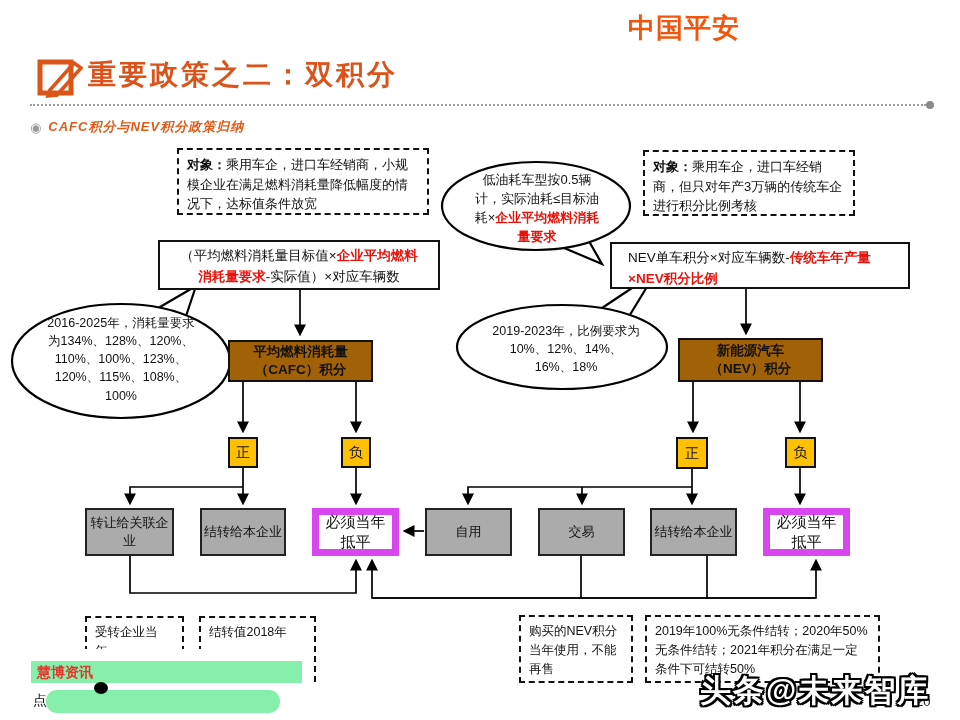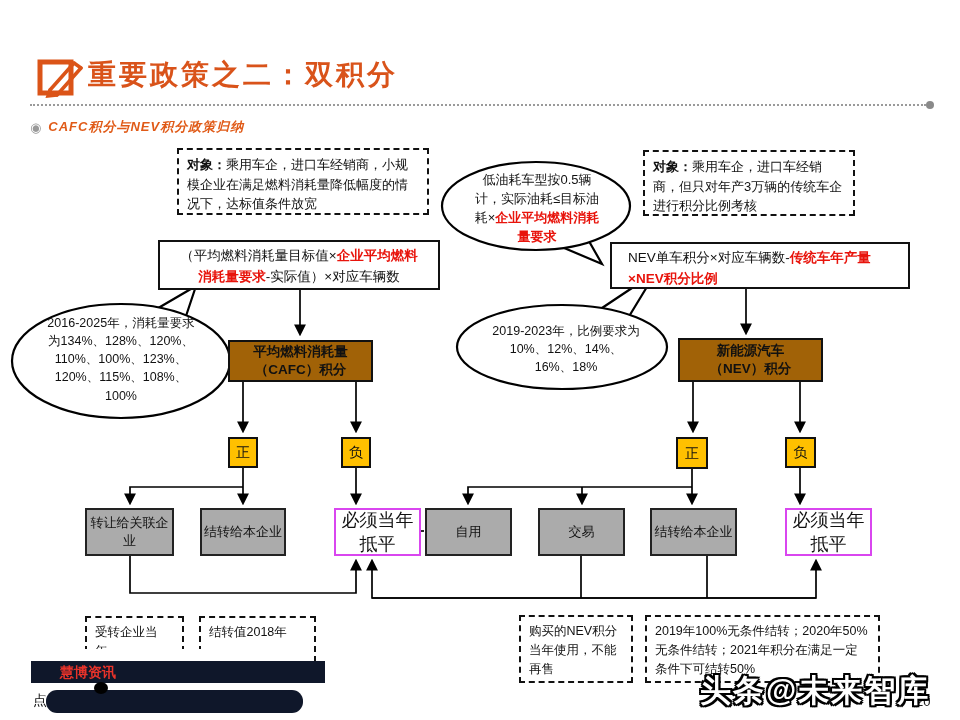--- a/index.html
+++ b/index.html
@@ -7,37 +7,37 @@
   .abs{position:absolute;}
   .box{position:absolute;box-sizing:border-box;display:flex;align-items:center;justify-content:center;
     text-align:center;line-height:1.35;}
   .dashedbox{position:absolute;box-sizing:border-box;border:2px dashed #111;background:#fff;
     text-align:left;padding:5px 8px;line-height:1.5;}
   .formula{position:absolute;box-sizing:border-box;border:2px solid #111;background:#fff;
     padding:4px 16px;line-height:1.55;}
   .orangebox{background:#a16207;border:2px solid #111;font-weight:bold;font-size:13.5px;flex-direction:column;}
   .yellowbox{background:#FFC000;border:2px solid #111;font-size:14px;}
   .graybox{background:#ABABAB;border:2px solid #222;font-size:13px;}
-  .whitebox{background:#fff;border:2px solid #d946ef;font-size:18px;margin-left:22px;}
+  .whitebox{background:#fff;border:7px solid #d946ef;font-size:15px;}
   .red{color:#E8140C;font-weight:bold;}
   .bubbletext{position:absolute;text-align:center;line-height:1.45;}
   .title{position:absolute;left:88px;top:56px;font-size:28px;font-weight:bold;color:#D9531A;letter-spacing:3px;}
   .logo-row{display:flex;align-items:baseline;}
   .logo-cn{font-size:27px;font-weight:bold;color:#F0560E;letter-spacing:1px;}
   .logo-en{font-size:27px;font-weight:bold;color:#F0560E;letter-spacing:2px;margin-left:14px;}
   .a-green{position:relative;display:inline-block;}
   .a-green::after{content:"";position:absolute;left:50%;transform:translateX(-50%);bottom:3px;
     border-left:5px solid transparent;border-right:5px solid transparent;border-bottom:9px solid #00925B;}
   .tagline{font-size:12px;color:#F0560E;letter-spacing:4px;margin:2px 0 0 42px;font-weight:bold;}
   .dotted-rule{position:absolute;left:30px;top:104px;width:896px;border-top:2px dotted #9a9a9a;}
   .rule-dot{position:absolute;left:926px;top:101px;width:8px;height:8px;border-radius:50%;background:#8a8a8a;}
   .section-row{position:absolute;left:30px;top:118px;display:flex;align-items:center;}
   .section-bullet{color:#999;font-size:13px;margin-right:7px;}
   .section-label{font-size:13px;font-weight:bold;color:#E05A17;letter-spacing:1px;font-style:italic;}
-  .blackbar{position:absolute;background:#0f172a;padding-left:23px;}
+  .blackbar{position:absolute;background:#86efac;}
   .watermark{position:absolute;left:700px;top:670px;font-size:31px;font-weight:bold;letter-spacing:2px;
     color:#fff;z-index:9;
     text-shadow:-2px -2px 0 #000,2px -2px 0 #000,-2px 2px 0 #000,2px 2px 0 #000,0 2px 0 #000,0 -2px 0 #000,2px 0 0 #000,-2px 0 0 #000;}
   .pagenum{position:absolute;left:916px;top:694px;font-size:13px;color:#222;}
 </style>
 </head>
 <body>
 
 <div class="abs" style="left:36px;top:50px;width:52px;height:50px;">
   <svg width="52" height="50" viewBox="0 0 52 50">
@@ -47,20 +47,21 @@
       <path d="M21,45 L45,18"></path>
       <path d="M38,13 L45,18"></path>
       <path d="M14,40 L12,46 L21,45"></path>
     </g>
   </svg>
 </div>
 <div class="title">重要政策之二：双积分</div>
 
 <div class="abs" style="left:628px;top:10px;width:300px;">
   <div class="logo-row">
+    <span class="logo-cn">中国平安</span>
   </div>
 </div>
 
 <div class="dotted-rule"></div>
 <div class="rule-dot"></div>
 
 <div class="section-row">
   <span class="section-bullet">◉</span>
   <span class="section-label">CAFC积分与NEV积分政策归纳</span>
 </div>

